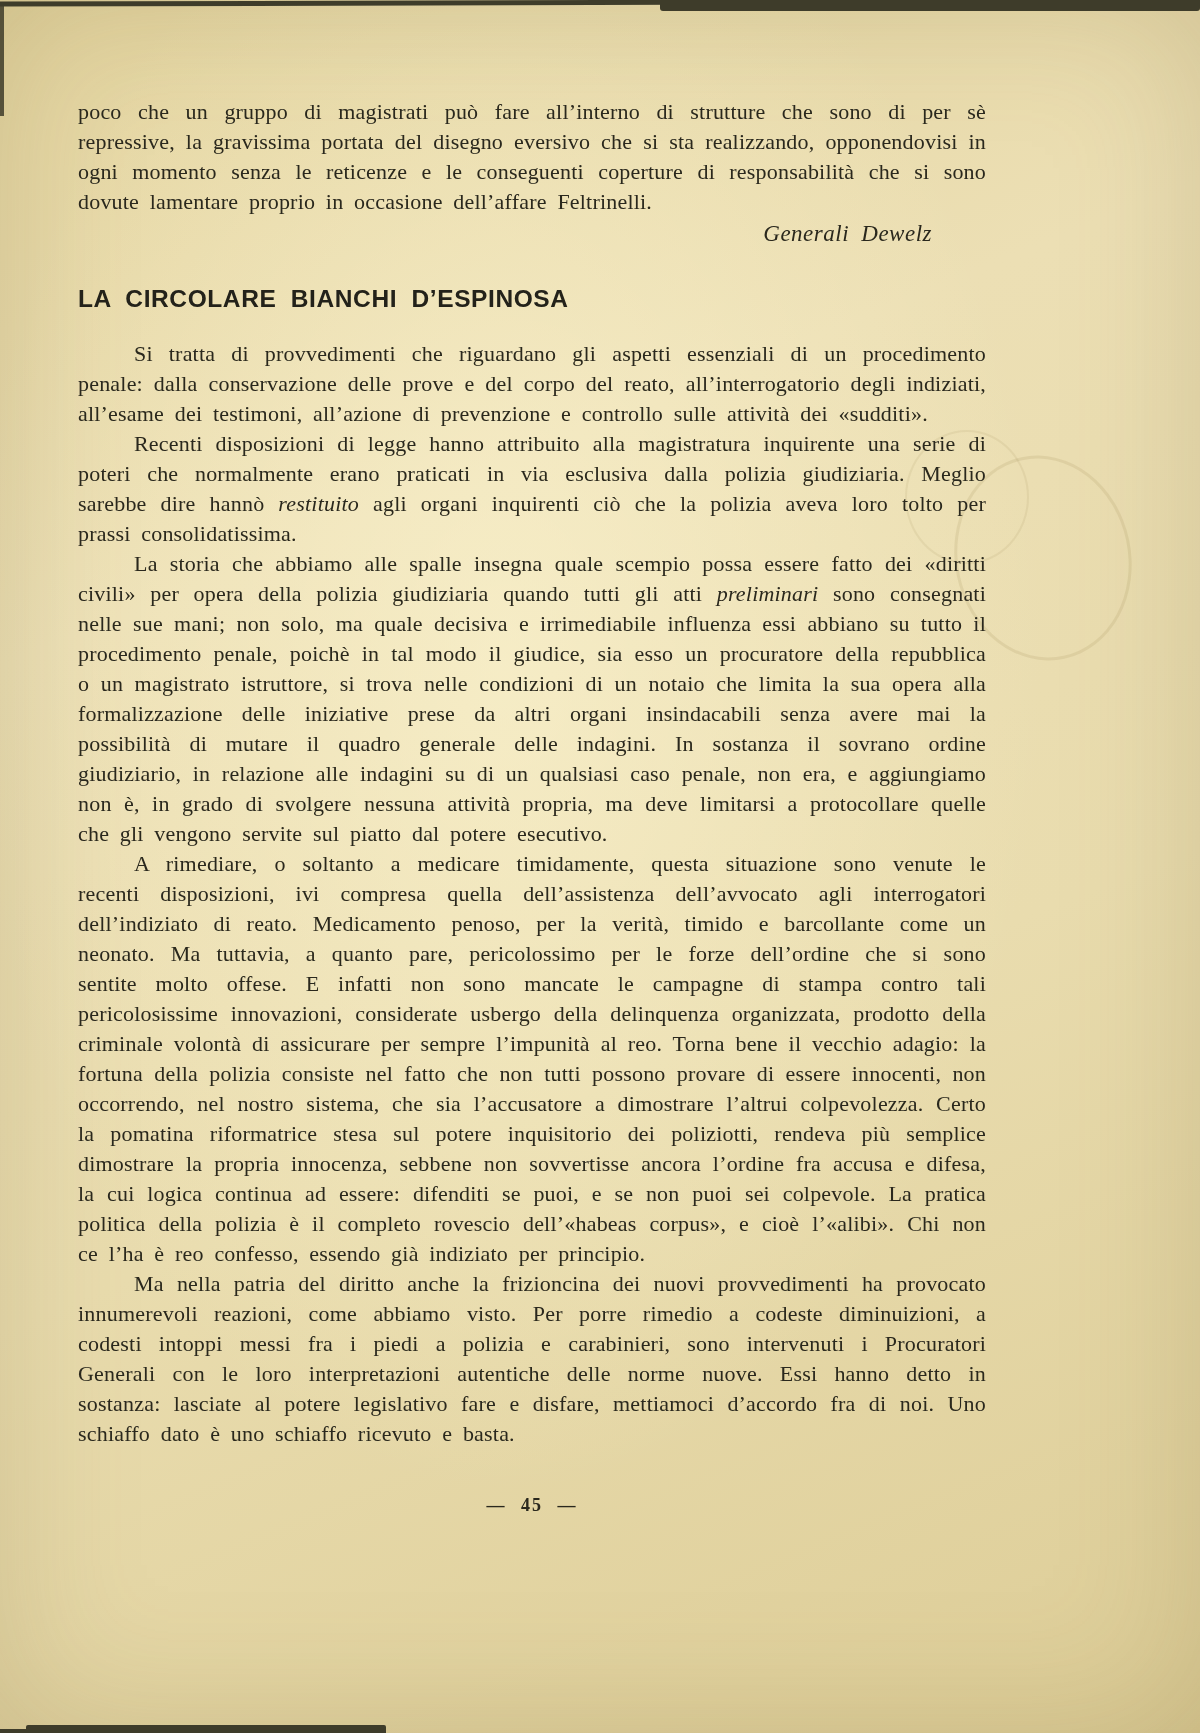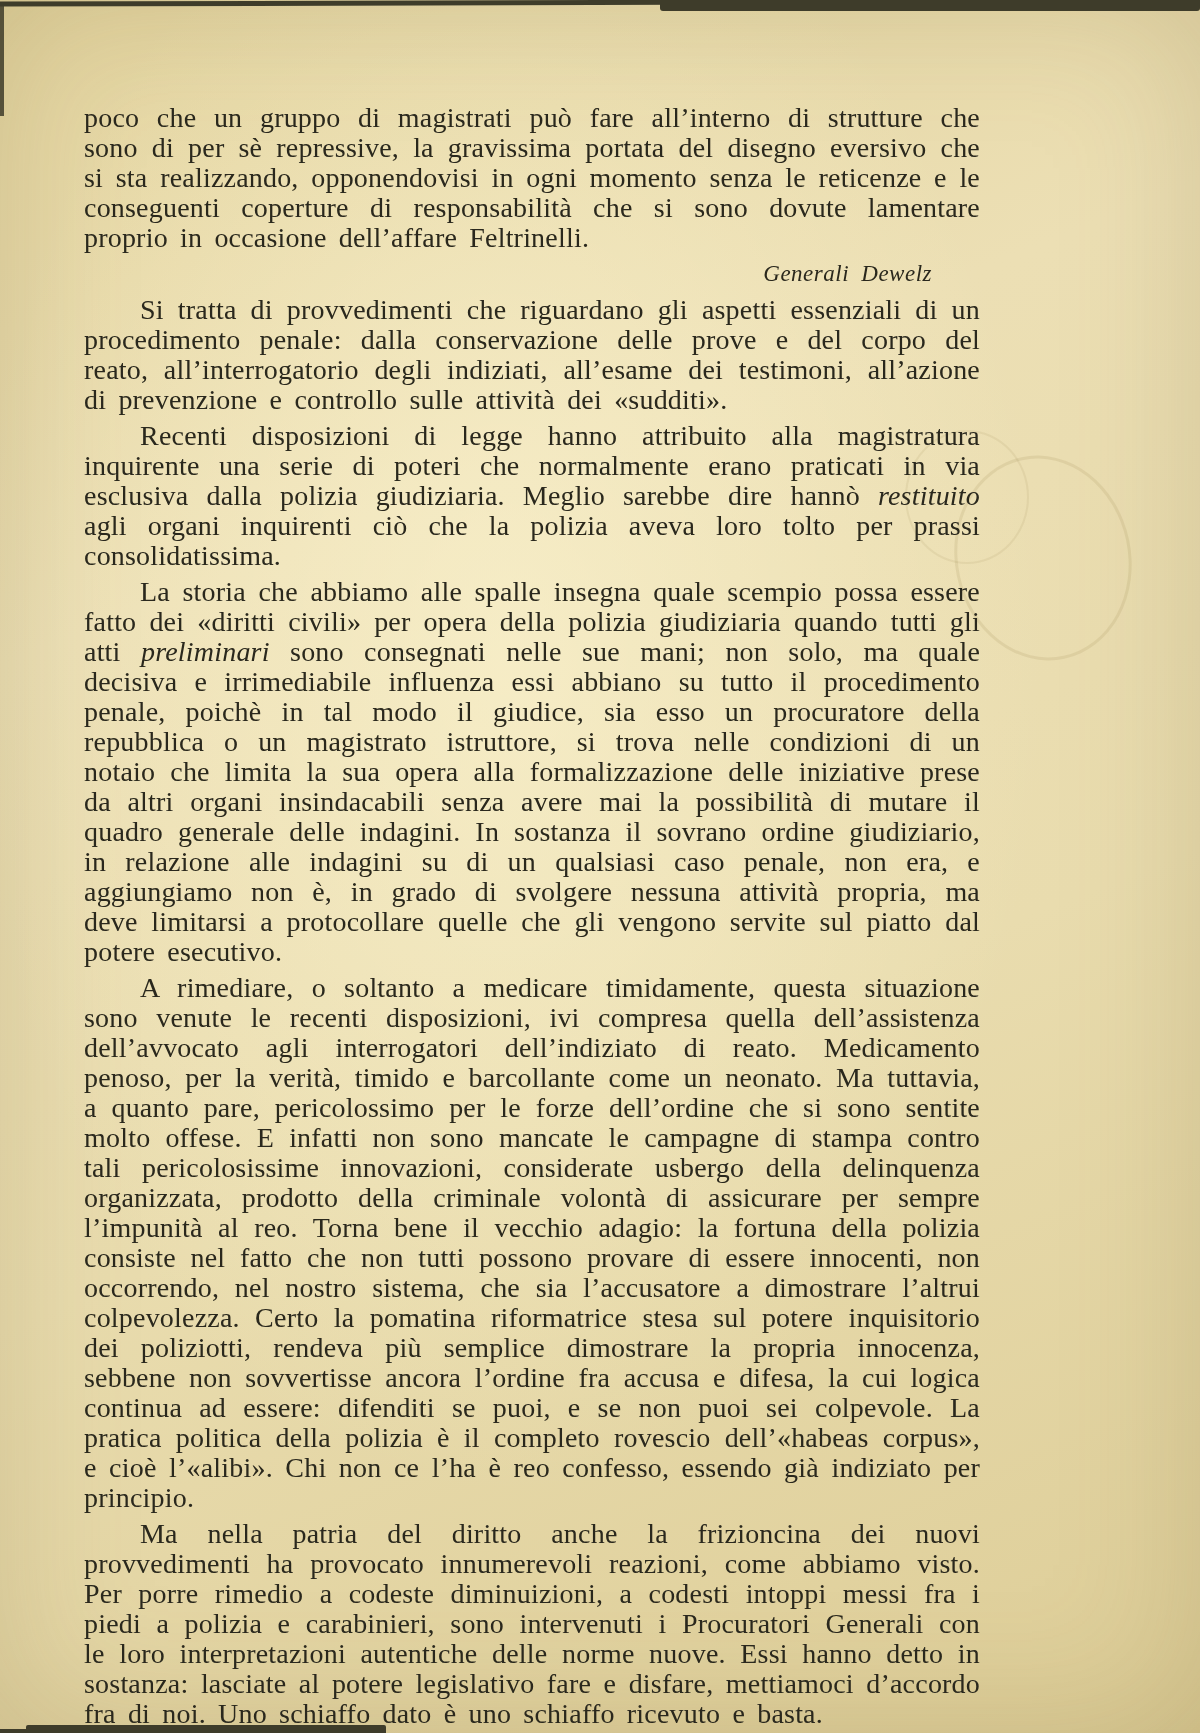--- a/index.html
+++ b/index.html
@@ -37,22 +37,22 @@
     position:absolute;left:905px;top:430px;width:120px;height:130px;
     border:2px solid rgba(150,128,70,.22);border-radius:50%;
     opacity:.5;
   }
   .content{
     position:absolute;
     left:78px;top:97px;
     width:908px;
   }
   .para{
-    margin:6px;
-    font-size:28px;
+    margin:0;
+    font-size:22px;
     line-height:30px;
     text-align:justify;
     word-spacing:5px;
     letter-spacing:.2px;
   }
   .para.indent{text-indent:56px;}
   .para em{font-style:italic;}
   .signature{
     margin:2px 54px 0 0;
     font-size:23px;
@@ -92,20 +92,21 @@
   <div class="edge edge-bottom-sliver"></div>
   <div class="watermark"></div>
   <div class="watermark2"></div>
 
   <div class="content">
 
     <p class="para">poco che un gruppo di magistrati può fare all’interno di strutture che sono di per sè repressive, la gravissima portata del disegno eversivo che si sta realizzando, opponendovisi in ogni momento senza le reticenze e le conseguenti coperture di responsabilità che si sono dovute lamentare proprio in occasione dell’affare Feltrinelli.</p>
 
     <p class="signature">Generali Dewelz</p>
 
+    <h2 class="heading">LA CIRCOLARE BIANCHI D’ESPINOSA</h2>
 
     <div>
         <p class="para indent"><span>Si tratta di provvedimenti che riguardano gli aspetti essenziali di un procedimento penale: dalla conservazione delle prove e del corpo del reato, all’interrogatorio degli indiziati, all’esame dei testimoni, all’azione di prevenzione e controllo sulle attività dei «sudditi».</span></p>
         <p class="para indent"><span>Recenti disposizioni di legge hanno attribuito alla magistratura inquirente una serie di poteri che normalmente erano praticati in via esclusiva dalla polizia giudiziaria. Meglio sarebbe dire hannò </span><em>restituito</em><span> agli organi inquirenti ciò che la polizia aveva loro tolto per prassi consolidatissima.</span></p>
         <p class="para indent"><span>La storia che abbiamo alle spalle insegna quale scempio possa essere fatto dei «diritti civili» per opera della polizia giudiziaria quando tutti gli atti </span><em>preliminari</em><span> sono consegnati nelle sue mani; non solo, ma quale decisiva e irrimediabile influenza essi abbiano su tutto il procedimento penale, poichè in tal modo il giudice, sia esso un procuratore della repubblica o un magistrato istruttore, si trova nelle condizioni di un notaio che limita la sua opera alla formalizzazione delle iniziative prese da altri organi insindacabili senza avere mai la possibilità di mutare il quadro generale delle indagini. In sostanza il sovrano ordine giudiziario, in relazione alle indagini su di un qualsiasi caso penale, non era, e aggiungiamo non è, in grado di svolgere nessuna attività propria, ma deve limitarsi a protocollare quelle che gli vengono servite sul piatto dal potere esecutivo.</span></p>
         <p class="para indent"><span>A rimediare, o soltanto a medicare timidamente, questa situazione sono venute le recenti disposizioni, ivi compresa quella dell’assistenza dell’avvocato agli interrogatori dell’indiziato di reato. Medicamento penoso, per la verità, timido e barcollante come un neonato. Ma tuttavia, a quanto pare, pericolossimo per le forze dell’ordine che si sono sentite molto offese. E infatti non sono mancate le campagne di stampa contro tali pericolosissime innovazioni, considerate usbergo della delinquenza organizzata, prodotto della criminale volontà di assicurare per sempre l’impunità al reo. Torna bene il vecchio adagio: la fortuna della polizia consiste nel fatto che non tutti possono provare di essere innocenti, non occorrendo, nel nostro sistema, che sia l’accusatore a dimostrare l’altrui colpevolezza. Certo la pomatina riformatrice stesa sul potere inquisitorio dei poliziotti, rendeva più semplice dimostrare la propria innocenza, sebbene non sovvertisse ancora l’ordine fra accusa e difesa, la cui logica continua ad essere: difenditi se puoi, e se non puoi sei colpevole. La pratica politica della polizia è il completo rovescio dell’«habeas corpus», e cioè l’«alibi». Chi non ce l’ha è reo confesso, essendo già indiziato per principio.</span></p>
         <p class="para indent"><span>Ma nella patria del diritto anche la frizioncina dei nuovi provvedimenti ha provocato innumerevoli reazioni, come abbiamo visto. Per porre rimedio a codeste diminuizioni, a codesti intoppi messi fra i piedi a polizia e carabinieri, sono intervenuti i Procuratori Generali con le loro interpretazioni autentiche delle norme nuove. Essi hanno detto in sostanza: lasciate al potere legislativo fare e disfare, mettiamoci d’accordo fra di noi. Uno schiaffo dato è uno schiaffo ricevuto e basta.</span></p>
       </div>
 
     <div class="pageno">— 45 —</div>

